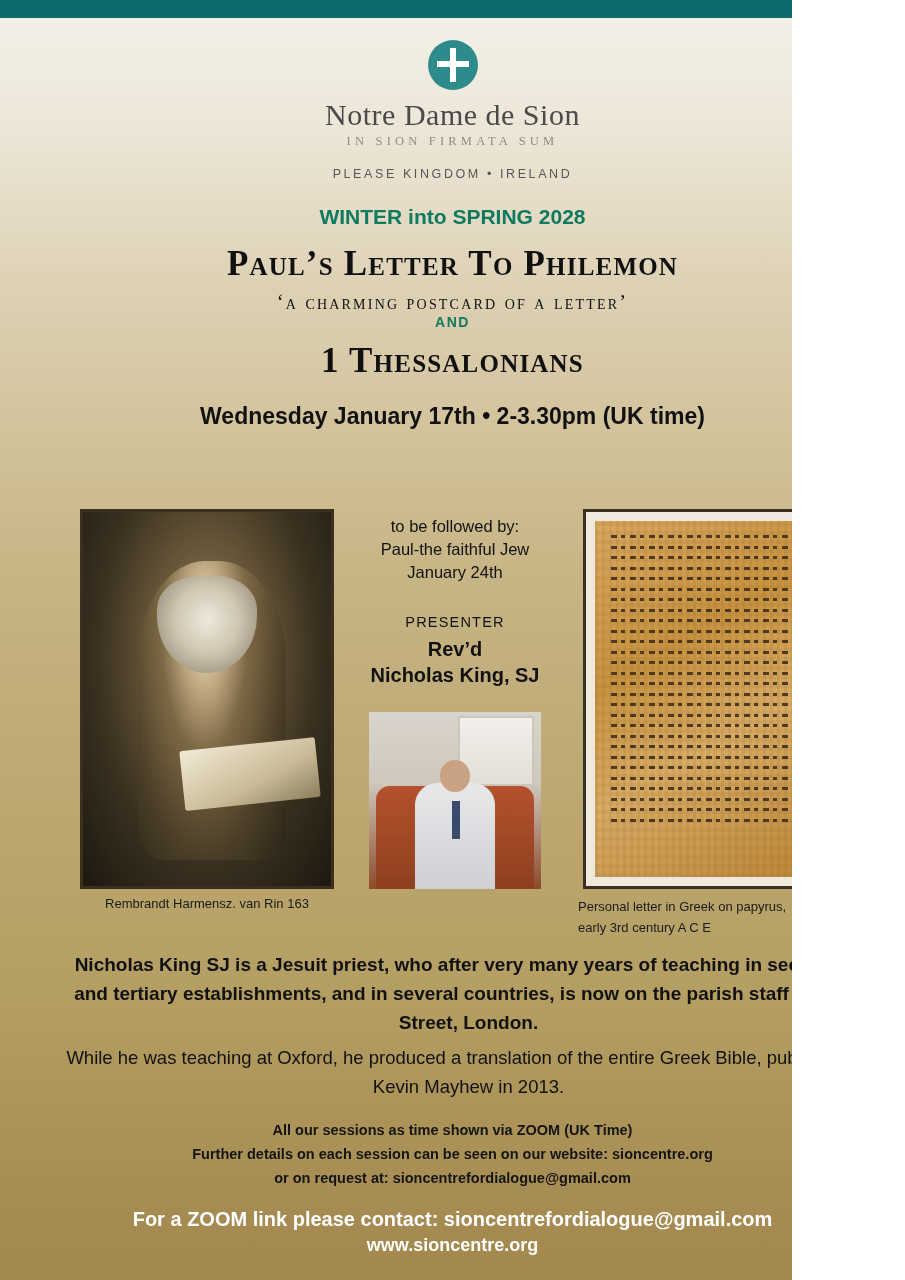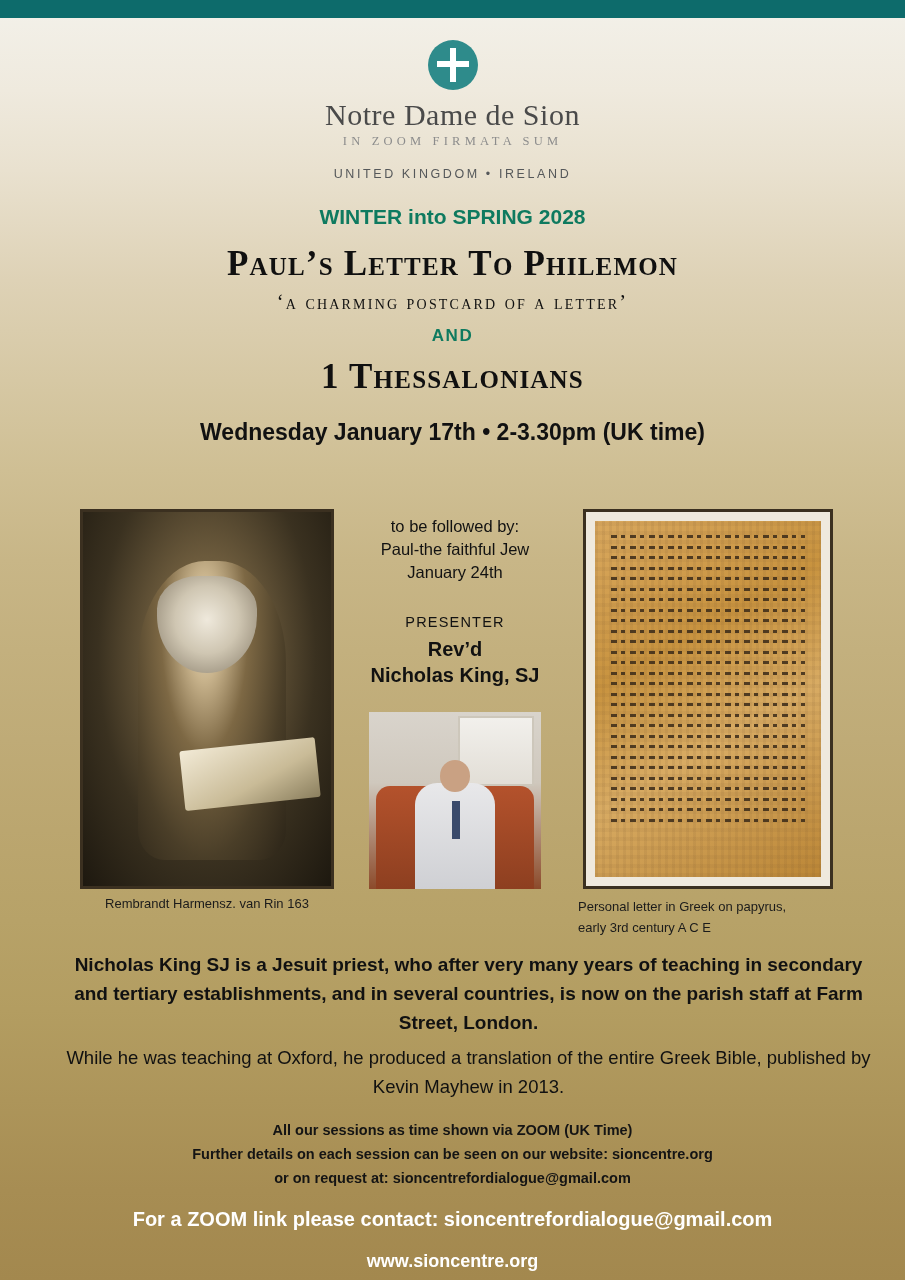--- a/index.html
+++ b/index.html
@@ -5,21 +5,21 @@
   html, body {
     margin: 0;
     padding: 0;
     background: #ffffff;
   }
   body {
     font-family: "Liberation Sans", sans-serif;
   }
   .poster {
     position: relative;
-    width: 905px;
+    width: 792px;
     height: 1280px;
     overflow: hidden;
     background: linear-gradient(to bottom,
       #f3f1ea 0px,
       #efeade 90px,
       #e9e1cf 170px,
       #ded2b6 280px,
       #d6c8a4 380px,
       #cfbf94 470px,
       #c8b687 560px,
@@ -119,25 +119,24 @@
   }
   .title-sub {
     font-family: "Liberation Serif", serif;
     font-size: 20.5px;
     color: #101010;
     letter-spacing: 2.2px;
     margin-top: 7px;
     font-variant: small-caps;
   }
   .and-line {
-    font-size: 17px;
+    font-size: 14px;
     font-weight: bold;
     color: #0e7a5f;
     letter-spacing: 1.5px;
-    margin-top: 12px;
   }
   .title-main2 {
     font-family: "Liberation Serif", serif;
     font-size: 35px;
     font-weight: bold;
     color: #101010;
     letter-spacing: 1.2px;
     margin-top: 11px;
     font-variant: small-caps;
   }
@@ -353,35 +352,35 @@
   .footer-zoom {
     font-size: 20px;
     font-weight: bold;
     color: #ffffff;
     margin-top: 18px;
   }
   .footer-site {
     font-size: 18px;
     font-weight: bold;
     color: #ffffff;
-    margin-top: 20px;
+    margin-top: 4px;
   }
 </style>
 </head>
 <body>
 
 <div class="poster">
 
   <div class="top-bar"></div>
 
   <div class="logo-block">
     <div class="logo-mark"></div>
     <div class="logo-name">Notre Dame de Sion</div>
-    <div class="logo-motto">IN ZOOM FIRMATA SUM</div>
-    <div class="logo-region">UNITED KINGDOM  •  IRELAND</div>
+    <div class="logo-motto">IN SION FIRMATA SUM</div>
+    <div class="logo-region">PLEASE KINGDOM  •  IRELAND</div>
   </div>
 
   <div class="headline-block">
     <div class="season-line">WINTER into SPRING 2028</div>
     <div class="title-main">Paul’s Letter To Philemon</div>
     <div class="title-sub">‘a charming postcard of a letter’</div>
     <div class="and-line">AND</div>
     <div class="title-main2">1 Thessalonians</div>
     <div class="datetime-line">Wednesday January 17th  •  2-3.30pm (UK time)</div>
   </div>

